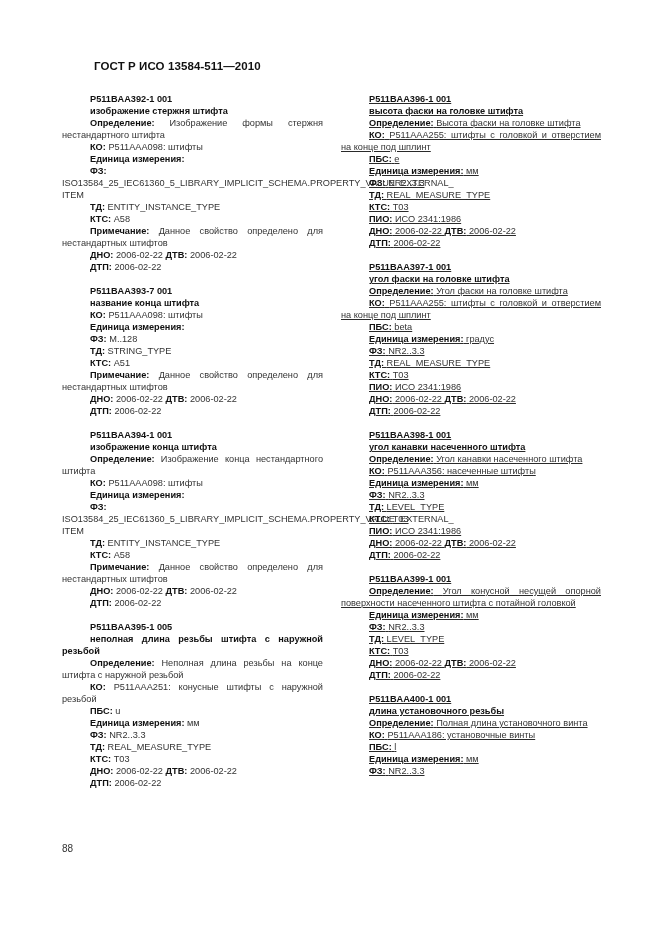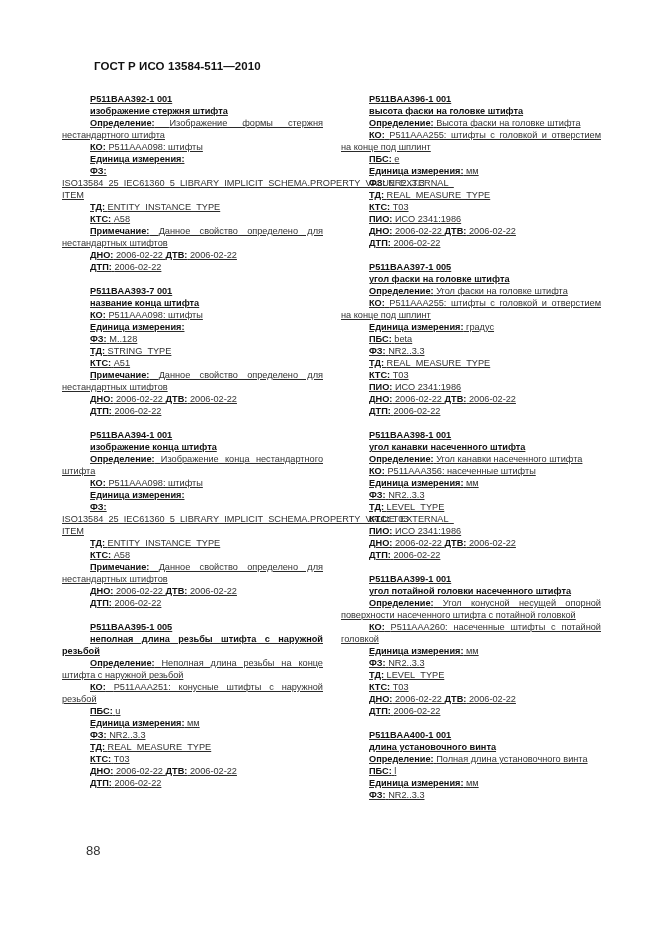--- a/index.html
+++ b/index.html
@@ -1,27 +1,27 @@
 <!DOCTYPE html>
 <html><head>
 <meta charset="utf-8">
 <style>
   html, body { margin:0; padding:0; background:#ffffff; }
   body { width:661px; height:935px; position:relative; overflow:hidden;
          font-family:"Liberation Sans", sans-serif; color:#2a2a2a; }
   .header { position:absolute; left:62px; top:60px; font-weight:bold; font-size:11.5px; color:#111; letter-spacing:0.1px;padding-left:32px; }
   .col { position:absolute; top:93px; width:261px; font-size:9.2px; line-height:12px; }
-  .col.left { left:62px;text-decoration:underline; }
+  .col.left { left:62px; }
   .col.right { left:341px; width:260px;text-decoration:underline; }
   .entry { margin-bottom:12px; }
   .line { text-indent:28px; text-align:justify; }
   .code, .name { font-weight:bold; color:#111; text-indent:28px; }
   .k { font-weight:bold; color:#111; }
   .v { color:#333; }
-  .pagenum { position:absolute; left:62px; top:843px; font-size:13px; color:#333;margin-left:24px; }
+  .pagenum { position:absolute; left:62px; top:843px; font-size:10px; color:#333; }
 </style>
 </head>
 <body>
 
 <div class="header">ГОСТ Р ИСО 13584-511—2010</div>
 
 <div class="col left" id="col-left">
     <div class="entry">
       <div class="code">P511BAA392-1 001</div>
       <div class="name line">изображение стержня штифта</div>
@@ -83,26 +83,26 @@
       <div class="line"><span class="k">ПБС:</span> <span class="v">e</span></div>
       <div class="line"><span class="k">Единица измерения:</span> <span class="v">мм</span></div>
       <div class="line"><span class="k">ФЗ:</span> <span class="v">NR2..3.3</span></div>
       <div class="line"><span class="k">ТД:</span> <span class="v">REAL_MEASURE_TYPE</span></div>
       <div class="line"><span class="k">КТС:</span> <span class="v">T03</span></div>
       <div class="line"><span class="k">ПИО:</span> <span class="v">ИСО 2341:1986</span></div>
       <div class="line"><span class="k">ДНО:</span> <span class="v">2006-02-22</span> <span class="k">ДТВ:</span> <span class="v">2006-02-22</span></div>
       <div class="line"><span class="k">ДТП:</span> <span class="v">2006-02-22</span></div>
     </div>
     <div class="entry">
-      <div class="code">P511BAA397-1 005</div>
+      <div class="code">P511BAA397-1 001</div>
       <div class="name line">угол фаски на головке штифта</div>
       <div class="line"><span class="k">Определение:</span> <span class="v">Угол фаски на головке штифта</span></div>
       <div class="line"><span class="k">КО:</span> <span class="v">P511AAA255: штифты с головкой и отверстием на конце под шплинт</span></div>
+      <div class="line"><span class="k">ПБС:</span> <span class="v">beta</span></div>
       <div class="line"><span class="k">Единица измерения:</span> <span class="v">градус</span></div>
-      <div class="line"><span class="k">ПБС:</span> <span class="v">beta</span></div>
       <div class="line"><span class="k">ФЗ:</span> <span class="v">NR2..3.3</span></div>
       <div class="line"><span class="k">ТД:</span> <span class="v">REAL_MEASURE_TYPE</span></div>
       <div class="line"><span class="k">КТС:</span> <span class="v">T03</span></div>
       <div class="line"><span class="k">ПИО:</span> <span class="v">ИСО 2341:1986</span></div>
       <div class="line"><span class="k">ДНО:</span> <span class="v">2006-02-22</span> <span class="k">ДТВ:</span> <span class="v">2006-02-22</span></div>
       <div class="line"><span class="k">ДТП:</span> <span class="v">2006-02-22</span></div>
     </div>
     <div class="entry">
       <div class="code">P511BAA398-1 001</div>
       <div class="name line">угол канавки насеченного штифта</div>
@@ -111,33 +111,32 @@
       <div class="line"><span class="k">Единица измерения:</span> <span class="v">мм</span></div>
       <div class="line"><span class="k">ФЗ:</span> <span class="v">NR2..3.3</span></div>
       <div class="line"><span class="k">ТД:</span> <span class="v">LEVEL_TYPE</span></div>
       <div class="line"><span class="k">КТС:</span> <span class="v">T03</span></div>
       <div class="line"><span class="k">ПИО:</span> <span class="v">ИСО 2341:1986</span></div>
       <div class="line"><span class="k">ДНО:</span> <span class="v">2006-02-22</span> <span class="k">ДТВ:</span> <span class="v">2006-02-22</span></div>
       <div class="line"><span class="k">ДТП:</span> <span class="v">2006-02-22</span></div>
     </div>
     <div class="entry">
       <div class="code">P511BAA399-1 001</div>
-      <div class="name line">угол потайной головки насеченного штифта</div>
       <div class="line"><span class="k">Определение:</span> <span class="v">Угол конусной несущей опорной поверхности насеченного штифта с потайной головкой</span></div>
-      <div class="line"><span class="k">КО:</span> <span class="v">P511AAA260: насеченные штифты с потайной головкой</span></div>
       <div class="line"><span class="k">Единица измерения:</span> <span class="v">мм</span></div>
       <div class="line"><span class="k">ФЗ:</span> <span class="v">NR2..3.3</span></div>
       <div class="line"><span class="k">ТД:</span> <span class="v">LEVEL_TYPE</span></div>
       <div class="line"><span class="k">КТС:</span> <span class="v">T03</span></div>
       <div class="line"><span class="k">ДНО:</span> <span class="v">2006-02-22</span> <span class="k">ДТВ:</span> <span class="v">2006-02-22</span></div>
       <div class="line"><span class="k">ДТП:</span> <span class="v">2006-02-22</span></div>
     </div>
     <div class="entry">
       <div class="code">P511BAA400-1 001</div>
-      <div class="name line">длина установочного винта</div>
+      <div class="name line">длина установочного резьбы</div>
       <div class="line"><span class="k">Определение:</span> <span class="v">Полная длина установочного винта</span></div>
+      <div class="line"><span class="k">КО:</span> <span class="v">P511AAA186: установочные винты</span></div>
       <div class="line"><span class="k">ПБС:</span> <span class="v">l</span></div>
       <div class="line"><span class="k">Единица измерения:</span> <span class="v">мм</span></div>
       <div class="line"><span class="k">ФЗ:</span> <span class="v">NR2..3.3</span></div>
     </div>
   </div>
 
 <div class="pagenum">88</div>
 
 </body></html>

